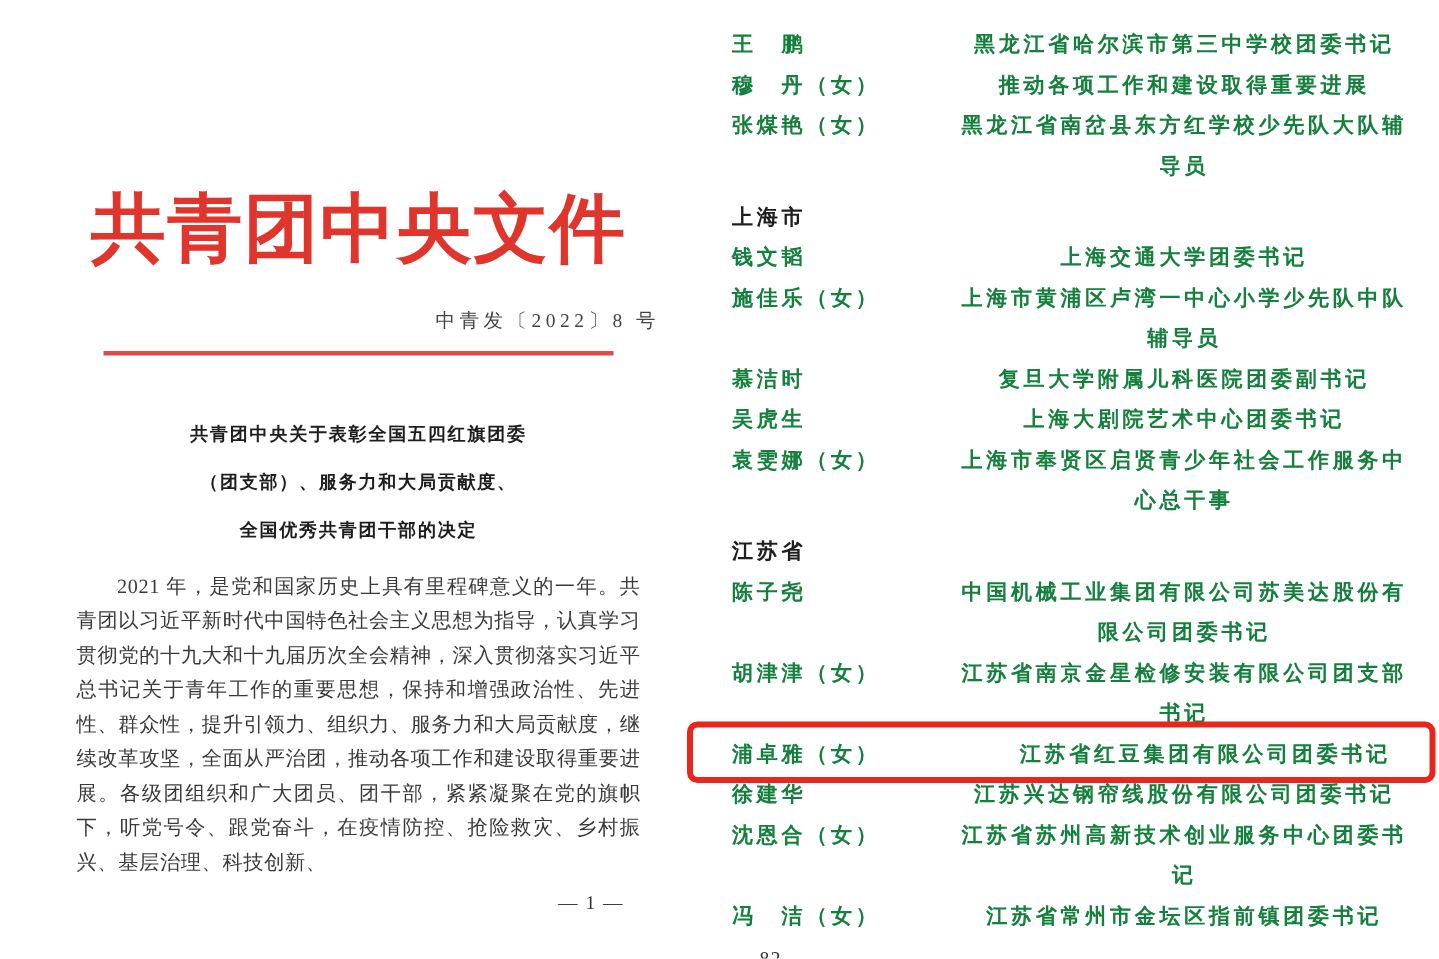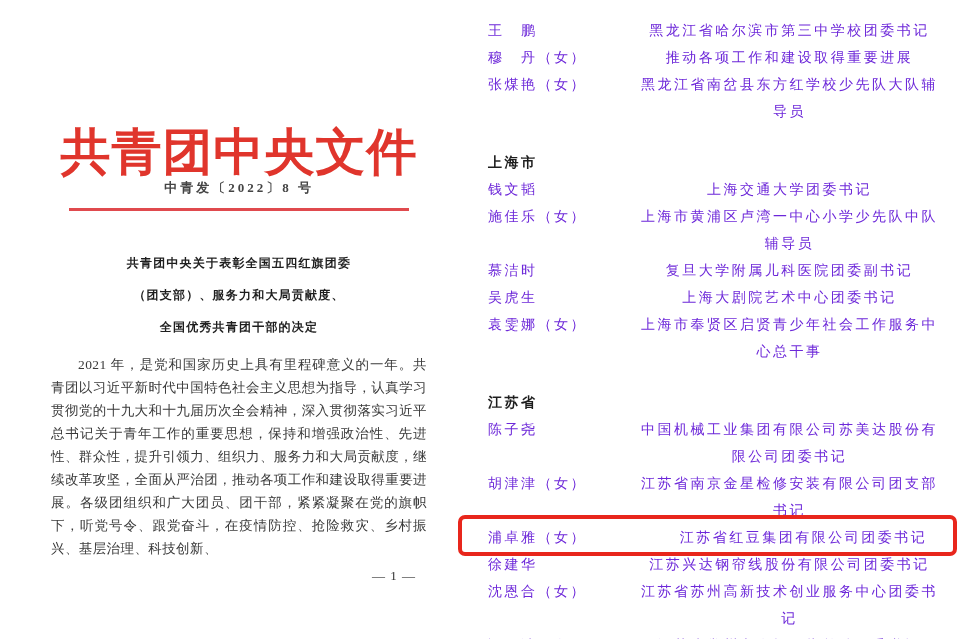--- a/index.html
+++ b/index.html
@@ -4,35 +4,35 @@
 <style>
   html,body{margin:0;padding:0;}
   body{
     width:959px;height:639px;background:#ffffff;position:relative;overflow:hidden;
     font-family:"Liberation Serif","DejaVu Serif",serif;color:#2b2b2b;
   }
   
   .left-page{position:absolute;left:38px;top:0;width:402px;height:478px;}
   .letterhead{margin-top:126px;text-align:center;font-size:50px;line-height:1.05;
     font-weight:bold;letter-spacing:1px;color:#e0352c;}
-  .doc-number{text-align:center;font-size:13px;letter-spacing:3px;color:#444;font-weight:bold;}
+  .doc-number{margin-top:26px;text-align:right;font-size:13px;letter-spacing:3px;color:#444;}
   .red-line{margin:11px auto 0;width:340px;height:3px;background:#e04a4e;}
   .doc-title{margin-top:36px;text-align:center;font-weight:bold;font-size:12px;
     line-height:32px;letter-spacing:1.2px;color:#1e1e1e;}
   .doc-body{margin:10px auto 0;width:376px;font-size:13.5px;line-height:23px;
     text-align:justify;text-indent:2em;letter-spacing:0.4px;color:#3a3a3a;}
   .page-num-left{margin-top:8px;text-align:right;padding-right:24px;font-size:13px;
     letter-spacing:1px;color:#333;}
   
   .right-page{position:absolute;left:460px;top:0;width:499px;padding-top:17px;box-sizing:border-box;}
   .row{display:grid;grid-template-columns:152px 1fr;padding:0 20px 0 28px;
-    font-size:14px;line-height:27px;letter-spacing:2.5px;color:#6d28d9;}
+    font-size:14px;line-height:27px;letter-spacing:2.5px;color:#15803d;font-weight:bold;}
   .row .name{white-space:pre;}
   .row .desc{text-align:center;}
-  .section{font-weight:bold;margin-top:24px;color:#1e1e1e;}
+  .section{font-weight:bold;margin-top:7px;color:#1e1e1e;}
   .highlight{position:relative;gap:28px;}
   .highlight::after{content:"";position:absolute;left:-2px;right:2px;top:-9px;bottom:-5px;
     border:4px solid #e8261c;border-radius:7px;pointer-events:none;}
   .page-num-right{padding-left:28px;font-size:13px;letter-spacing:1px;line-height:27px;color:#333;}
 </style>
 </head>
 <body>
 
 <div class="left-page">
   <div class="letterhead">共青团中央文件</div>

